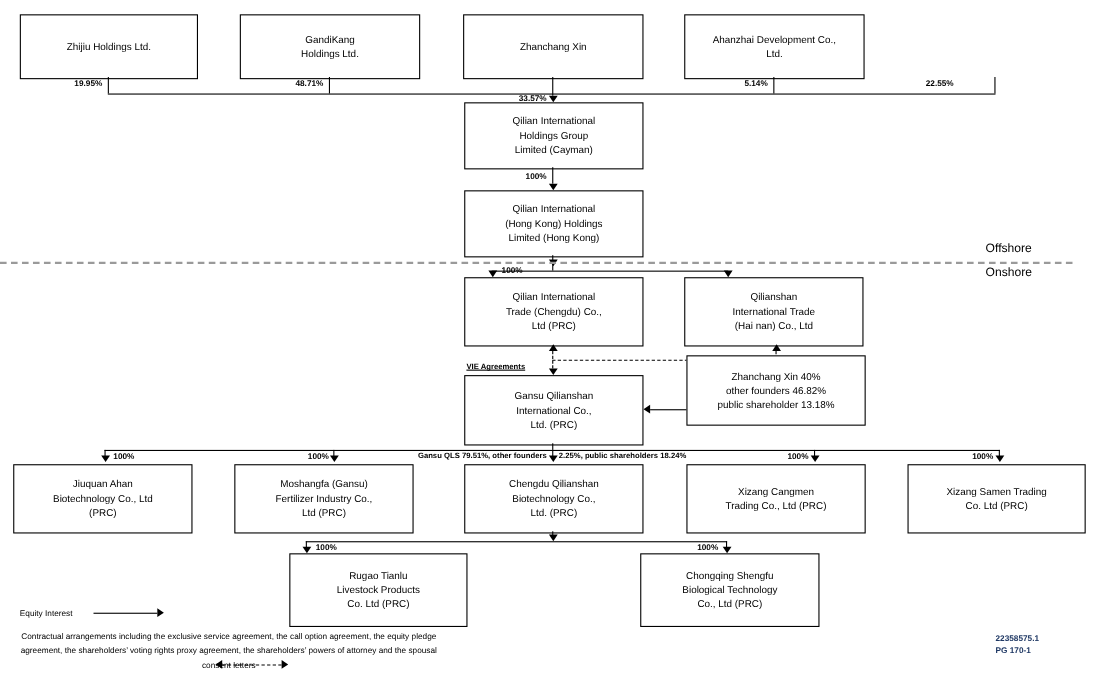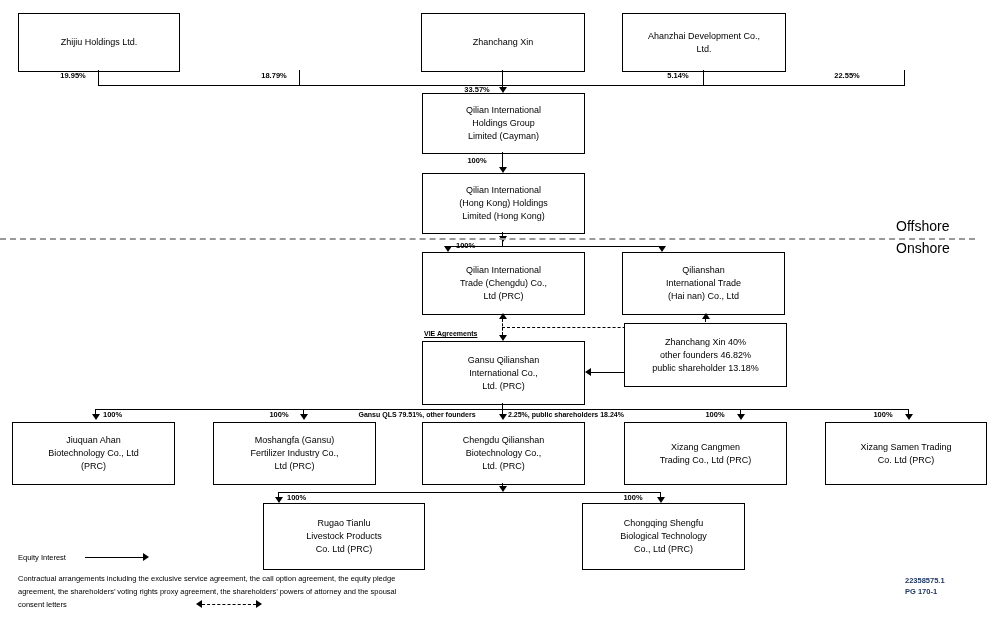--- a/index.html
+++ b/index.html
@@ -13,45 +13,49 @@
   .vl{position:absolute;width:1px;background:#000;}
   .hd{position:absolute;height:0;border-top:1px dashed #000;}
   .vd{position:absolute;width:0;border-left:1px dashed #000;}
   .od{position:absolute;height:0;border-top:2px dashed #9a9a9a;}
   .ar{position:absolute;width:0;height:0;}
   .ar.d{border-left:4px solid transparent;border-right:4px solid transparent;border-top:6px solid #000;}
   .ar.u{border-left:4px solid transparent;border-right:4px solid transparent;border-bottom:6px solid #000;}
   .ar.l{border-top:4px solid transparent;border-bottom:4px solid transparent;border-right:6px solid #000;}
   .ar.r{border-top:4px solid transparent;border-bottom:4px solid transparent;border-left:6px solid #000;}
   .lab{position:absolute;font-size:7.5px;font-weight:700;line-height:9px;white-space:nowrap;}
-  .lab.r{text-align:center;white-space:nowrap;}
+  .lab.r{text-align:right;white-space:nowrap;}
   .tiny{font-size:7px;}
-  .side{position:absolute;font-size:14px;line-height:10px;}
-  .leg{position:absolute;font-size:7.5px;font-weight:400;line-height:13px;}
+  .side{position:absolute;font-size:11px;line-height:10px;}
+  .leg{position:absolute;font-size:7.5px;font-weight:400;line-height:13px;text-align:center;}
   .vie{position:absolute;font-size:7px;font-weight:700;text-decoration:underline;line-height:8px;}
   .foot{position:absolute;font-size:7.5px;font-weight:700;line-height:11px;color:#1f3864;}
 </style>
 </head>
 <body>
 
 <div class="canvas">
 
   <div class="box" style="left:18px;top:13px;width:160px;height:57px">
       <span class="bl">Zhijiu Holdings Ltd.</span>
     </div>
+  <div class="box" style="left:218px;top:13px;width:162px;height:57px">
+      <span class="bl">GandiKang
+Holdings Ltd.</span>
+    </div>
   <div class="box" style="left:421px;top:13px;width:162px;height:57px">
       <span class="bl">Zhanchang Xin</span>
     </div>
   <div class="box" style="left:622px;top:13px;width:162px;height:57px">
       <span class="bl">Ahanzhai Development Co.,
 Ltd.</span>
     </div>
 
   <div class="lab r" style="left:53px;top:71px;width:40px">19.95%</div>
-  <div class="lab r" style="left:254px;top:71px;width:40px">18.79%</div>
+  <div class="lab r" style="left:254px;top:71px;width:40px">48.71%</div>
   <div class="lab r" style="left:457px;top:85px;width:40px">33.57%</div>
   <div class="lab r" style="left:658px;top:71px;width:40px">5.14%</div>
   <div class="lab r" style="left:827px;top:71px;width:40px">22.55%</div>
 
   <div class="vl" style="left:98px;top:70px;height:15px"></div>
   <div class="vl" style="left:299px;top:70px;height:15px"></div>
   <div class="vl" style="left:703px;top:70px;height:15px"></div>
   <div class="vl" style="left:904px;top:70px;height:15px"></div>
   <div class="hl" style="left:98px;top:85px;width:807px"></div>
   <div class="vl" style="left:502px;top:70px;height:17px"></div>

